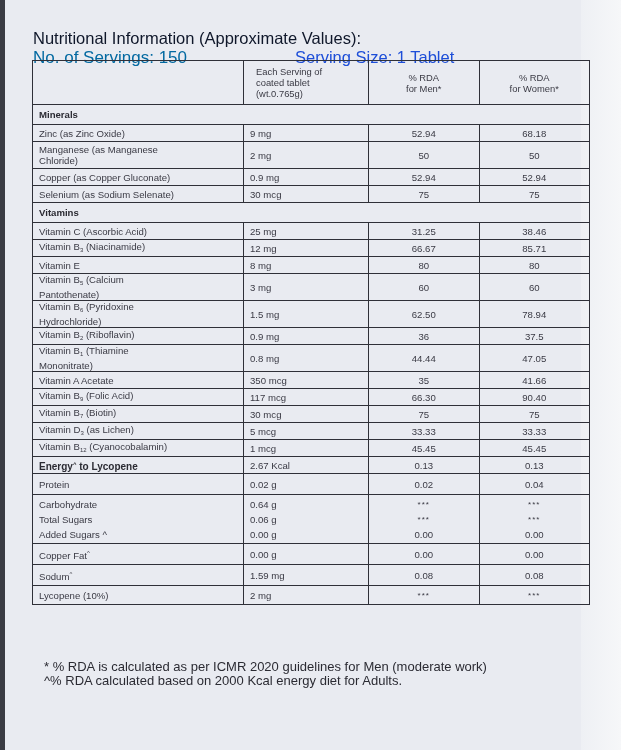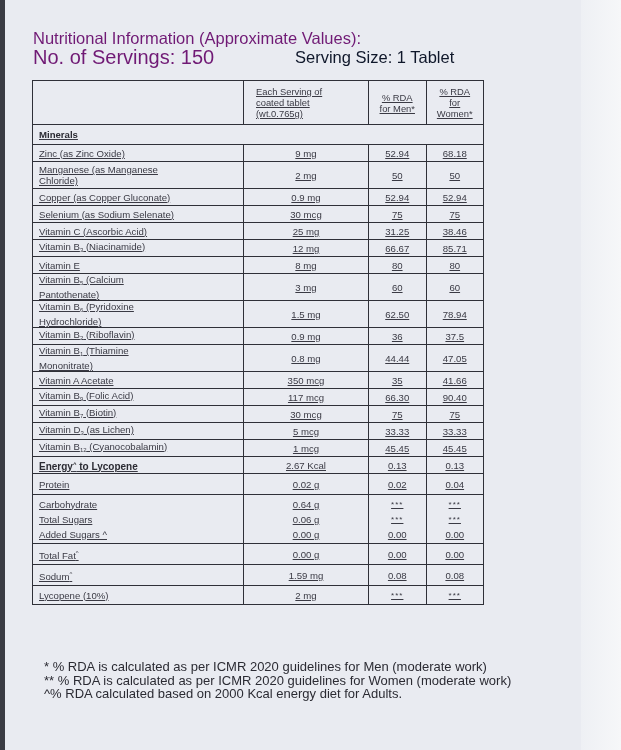--- a/index.html
+++ b/index.html
@@ -7,35 +7,35 @@
     width:621px; height:750px; overflow:hidden;
     background:#eceef3;
     font-family:"Liberation Sans", sans-serif;
     color:#2b2b33;
     position:relative;
   }
   .left-edge { position:absolute; left:0; top:0; width:5px; height:750px; background:#3a3c44; }
   .right-edge { position:absolute; right:0; top:0; width:40px; height:750px; background:linear-gradient(90deg,#eef0f4,#f6f7f9); }
   .card { position:absolute; left:5px; top:0; width:585px; height:750px; background:#e9ebf1; }
   .title {
-    position:absolute; left:33px; top:29px; font-size:16.5px; line-height:19px; color:#701a75;
-  }
-  .servings { position:absolute; left:33px; top:48px; font-size:20px; line-height:19px; color:#701a75; }
-  .serving-size { position:absolute; left:295px; top:48px; font-size:16.5px; line-height:19px; color:#0f172a; }
+    position:absolute; left:33px; top:29px; font-size:16.5px; line-height:19px; color:#0f172a;
+  }
+  .servings { position:absolute; left:33px; top:48px; font-size:17px; line-height:19px; color:#0369a1; }
+  .serving-size { position:absolute; left:295px; top:48px; font-size:16.5px; line-height:19px; color:#1d4ed8; }
 
   table.nut {
-    position:absolute; left:32px; top:80px; width:452px;
+    position:absolute; left:32px; top:60px; width:558px;
     border-collapse:collapse; table-layout:fixed;
-    font-size:9.6px; color:#3a3a44;text-decoration:underline;
+    font-size:9.6px; color:#3a3a44;
   }
   table.nut td {
     border:1.3px solid #2f3038; padding:0 6px; vertical-align:middle; line-height:11px;
   }
   td.c1 { width:198px; }
-  td.c2 { width:106px; text-align:center; border-right:2px solid #1c1c22; }
+  td.c2 { width:106px; text-align:left; border-right:2px solid #1c1c22; }
   td.c3, td.c4 { text-align:center; }
   tr.hdr td { height:43px; }
   tr.hdr td.c2 { text-align:left; padding-left:12px; font-size:9.4px; }
   tr.hdr td.c3, tr.hdr td.c4 { font-size:9.4px;margin-left:28px; }
   tr.sec td { height:19px; font-weight:bold; font-size:9.6px; color:#2b2b33; }
   tr.r1 td { height:16px; }
   tr.r2 td { height:26px; }
   tr.multi td { height:42px; }
   tr.multi td div { line-height:15px; }
   tr.bold td.c1 { font-weight:bold; font-size:10px; color:#2b2b33; }
@@ -102,20 +102,23 @@
     <td class="c3">52.94</td>
     <td class="c4">52.94</td>
   </tr>
   <tr class="r1">
     <td class="c1">Selenium (as Sodium Selenate)</td>
     <td class="c2">30 mcg</td>
     <td class="c3">75</td>
     <td class="c4">75</td>
   </tr>
 
+  <tr class="sec">
+    <td colspan="4">Vitamins</td>
+  </tr>
       <tr class="r1">
         <td class="c1"><span>Vitamin C (Ascorbic Acid)</span></td>
         <td class="c2">25 mg</td>
         <td class="c3">31.25</td>
         <td class="c4">38.46</td>
       </tr>
       <tr class="r1">
         <td class="c1"><span>Vitamin B</span><sub>3</sub><span> (Niacinamide)</span></td>
         <td class="c2">12 mg</td>
         <td class="c3">66.67</td>
@@ -222,21 +225,21 @@
       <div class="stars">***</div>
       <div>0.00</div>
     </td>
     <td class="c4">
       <div class="stars">***</div>
       <div class="stars">***</div>
       <div>0.00</div>
     </td>
   </tr>
   <tr class="r1">
-    <td class="c1" style="height:20px"><span>Total Fat</span><sup>^</sup></td>
+    <td class="c1" style="height:20px"><span>Copper Fat</span><sup>^</sup></td>
     <td class="c2">0.00 g</td>
     <td class="c3">0.00</td>
     <td class="c4">0.00</td>
   </tr>
   <tr class="r1">
     <td class="c1" style="height:20px"><span>Sodum</span><sup>^</sup></td>
     <td class="c2">1.59 mg</td>
     <td class="c3">0.08</td>
     <td class="c4">0.08</td>
   </tr>
@@ -244,15 +247,14 @@
     <td class="c1" style="height:18px">Lycopene (10%)</td>
     <td class="c2">2 mg</td>
     <td class="c3 stars">***</td>
     <td class="c4 stars">***</td>
   </tr>
 </tbody>
   </table>
 
 <div class="footnotes">
   <div>* % RDA is calculated as per ICMR 2020 guidelines for Men (moderate work)</div>
-  <div>** % RDA is calculated as per ICMR 2020 guidelines for Women (moderate work)</div>
   <div>^% RDA calculated based on 2000 Kcal energy diet for Adults.</div>
 </div>
 
 </body></html>

